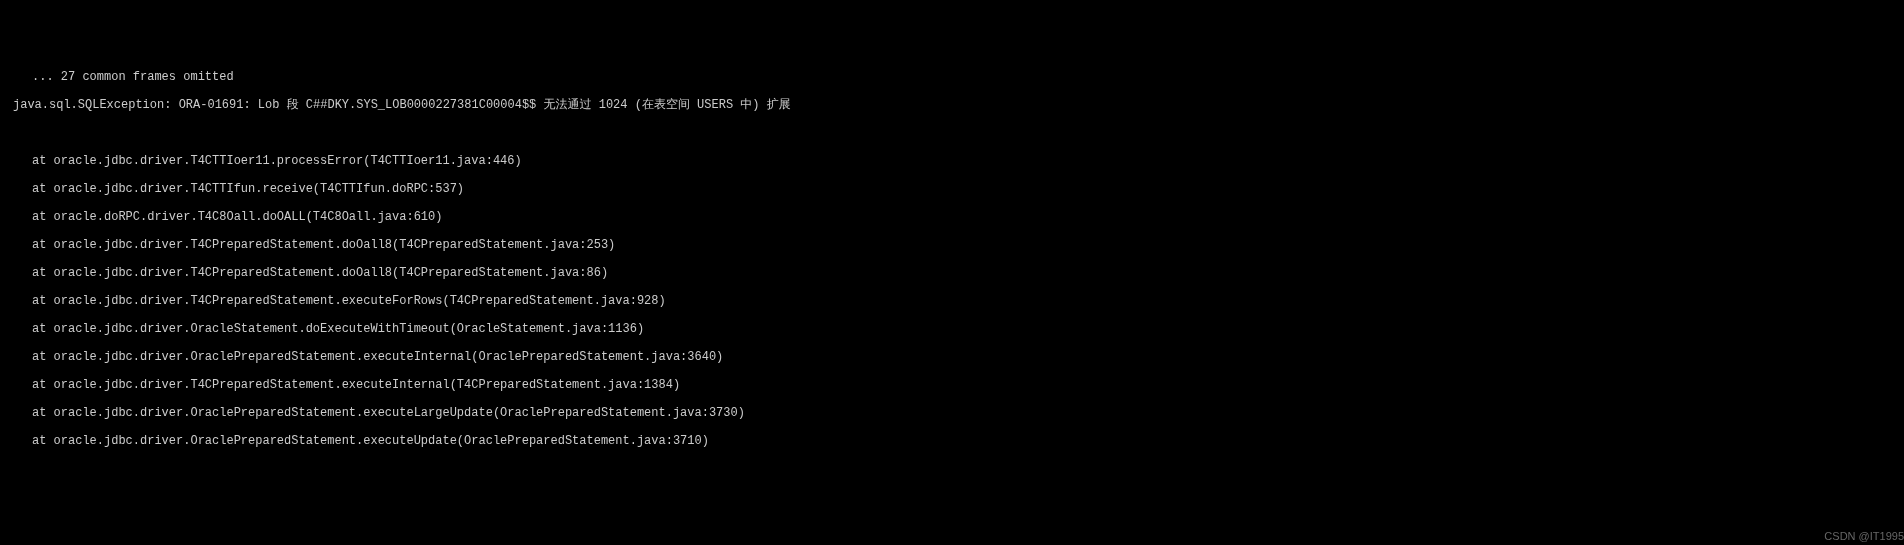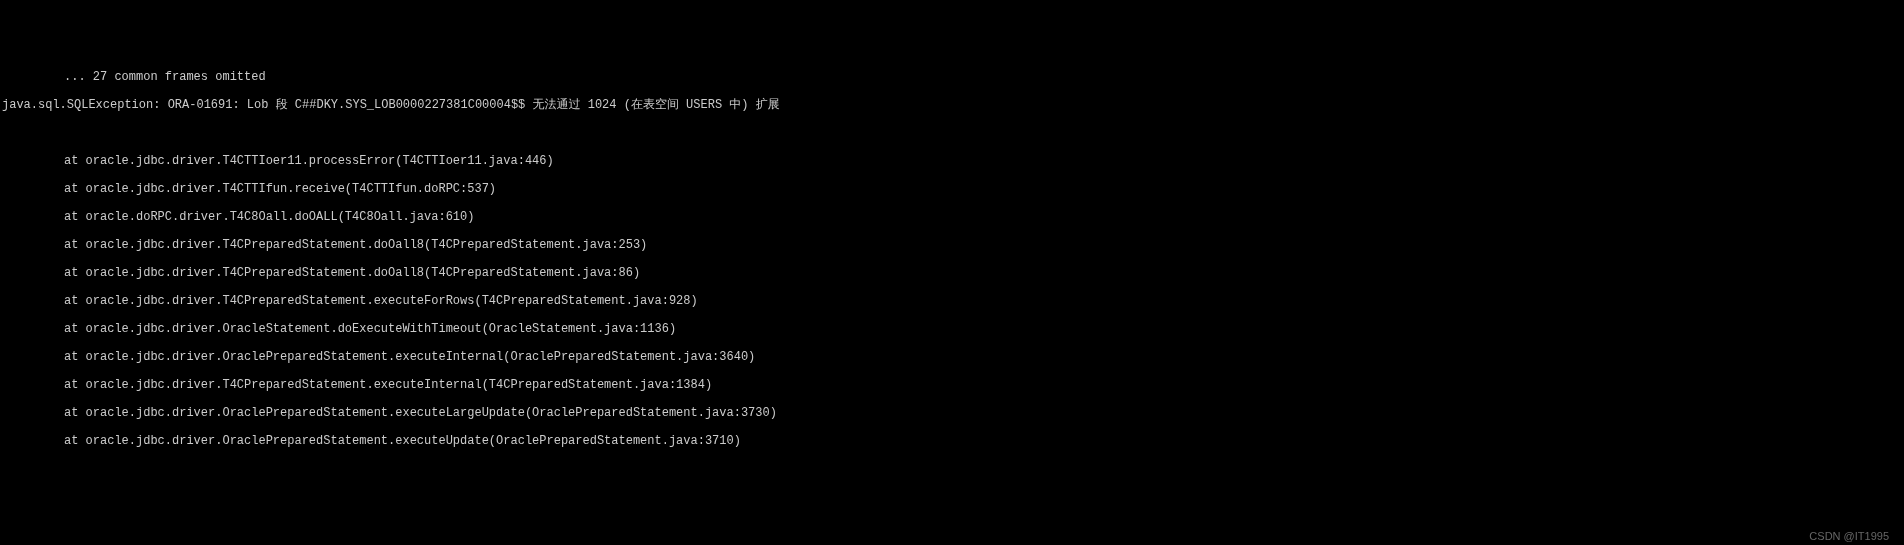--- a/index.html
+++ b/index.html
@@ -9,26 +9,26 @@
       font-family: "Consolas", "Courier New", monospace;
       font-size: 12px;
       line-height: 14px;
       white-space: pre;
       overflow: hidden;
       width: 1904px;
       height: 545px;
       position: relative;
     }
     .log-content { padding: 0; }
-    .line { height: 14px; padding-left: 2px; }
-    .indent { padding-left: 64px; }
+    .line { height: 14px; padding-left: 13px; }
+    .indent { padding-left: 32px; }
     .watermark {
       position: absolute;
       bottom: 2px;
-      right: 15px;
+      right: 0;
       color: #666666;
       font-size: 11px;
       font-family: "Microsoft YaHei", sans-serif;
     }
   </style>
 </head>
 <body>
 
 
 

